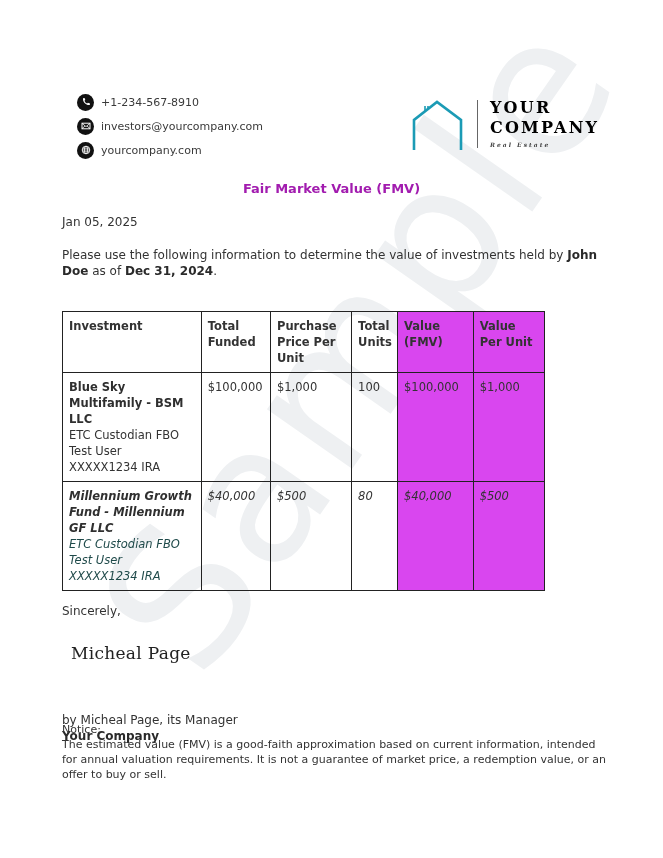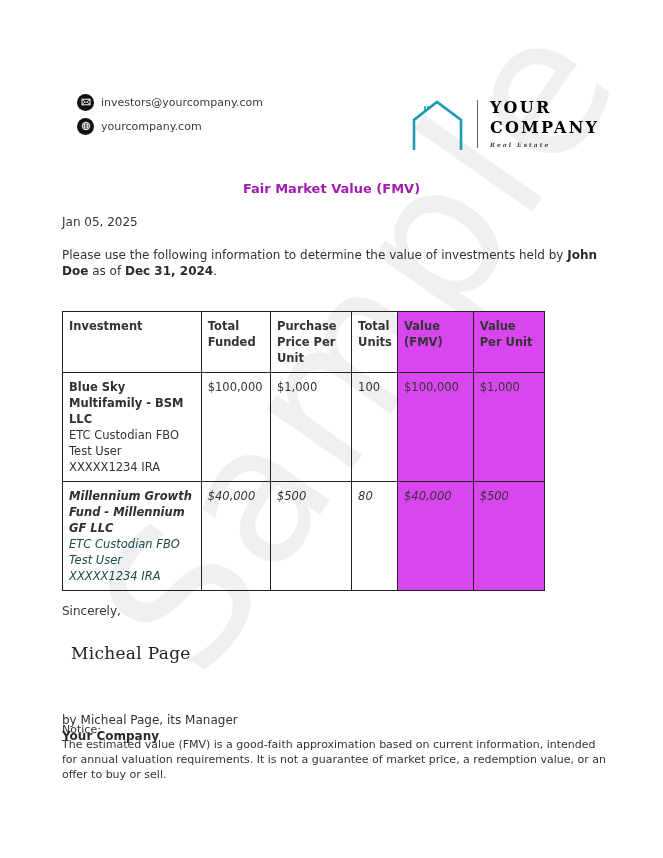--- a/index.html
+++ b/index.html
@@ -52,20 +52,28 @@
   .byline b { color: #2a2a2a; }
   .notice { position: absolute; left: 62px; top: 722px; width: 550px; font-size: 11px; line-height: 15px; color: #333; }
 </style>
 </head>
 <body>
 
 <div class="watermark">Sample</div>
 
 <div class="content">
   <div class="contacts">
+    <div class="contact">
+      <span class="ic">
+        <svg viewBox="0 0 10 10">
+            <path d="M2 1.2 L3.6 1 L4.3 3 L3.4 3.8 C3.9 5 4.9 6 6.1 6.6 L6.9 5.7 L9 6.4 L8.8 8 C5 8.4 1.6 5 2 1.2 Z" fill="#fff"></path>
+          </svg>
+      </span>
+      <span>+1-234-567-8910</span>
+    </div>
     <div class="contact">
       <span class="ic">
         <svg viewBox="0 0 10 10">
             <rect x="1" y="2.2" width="8" height="5.6" fill="none" stroke="#fff" stroke-width="1"></rect>
             <path d="M1 2.4 L5 5.6 L9 2.4 M1 7.6 L4 5 M9 7.6 L6 5" fill="none" stroke="#fff" stroke-width="0.8"></path>
           </svg>
       </span>
       <span>investors@yourcompany.com</span>
     </div>
     <div class="contact">

